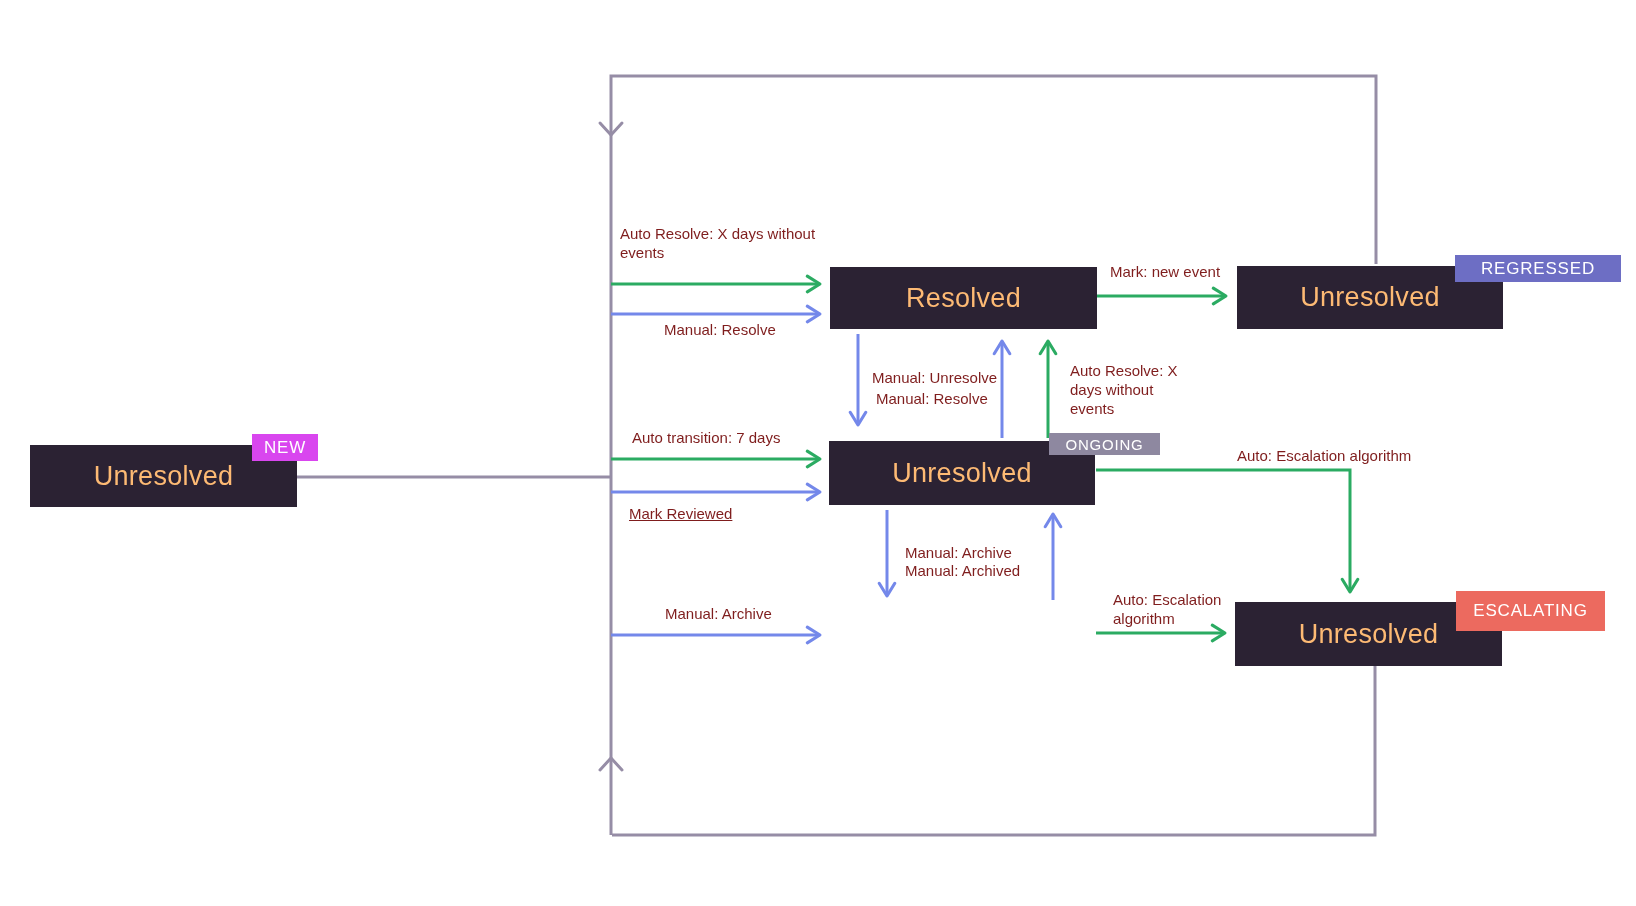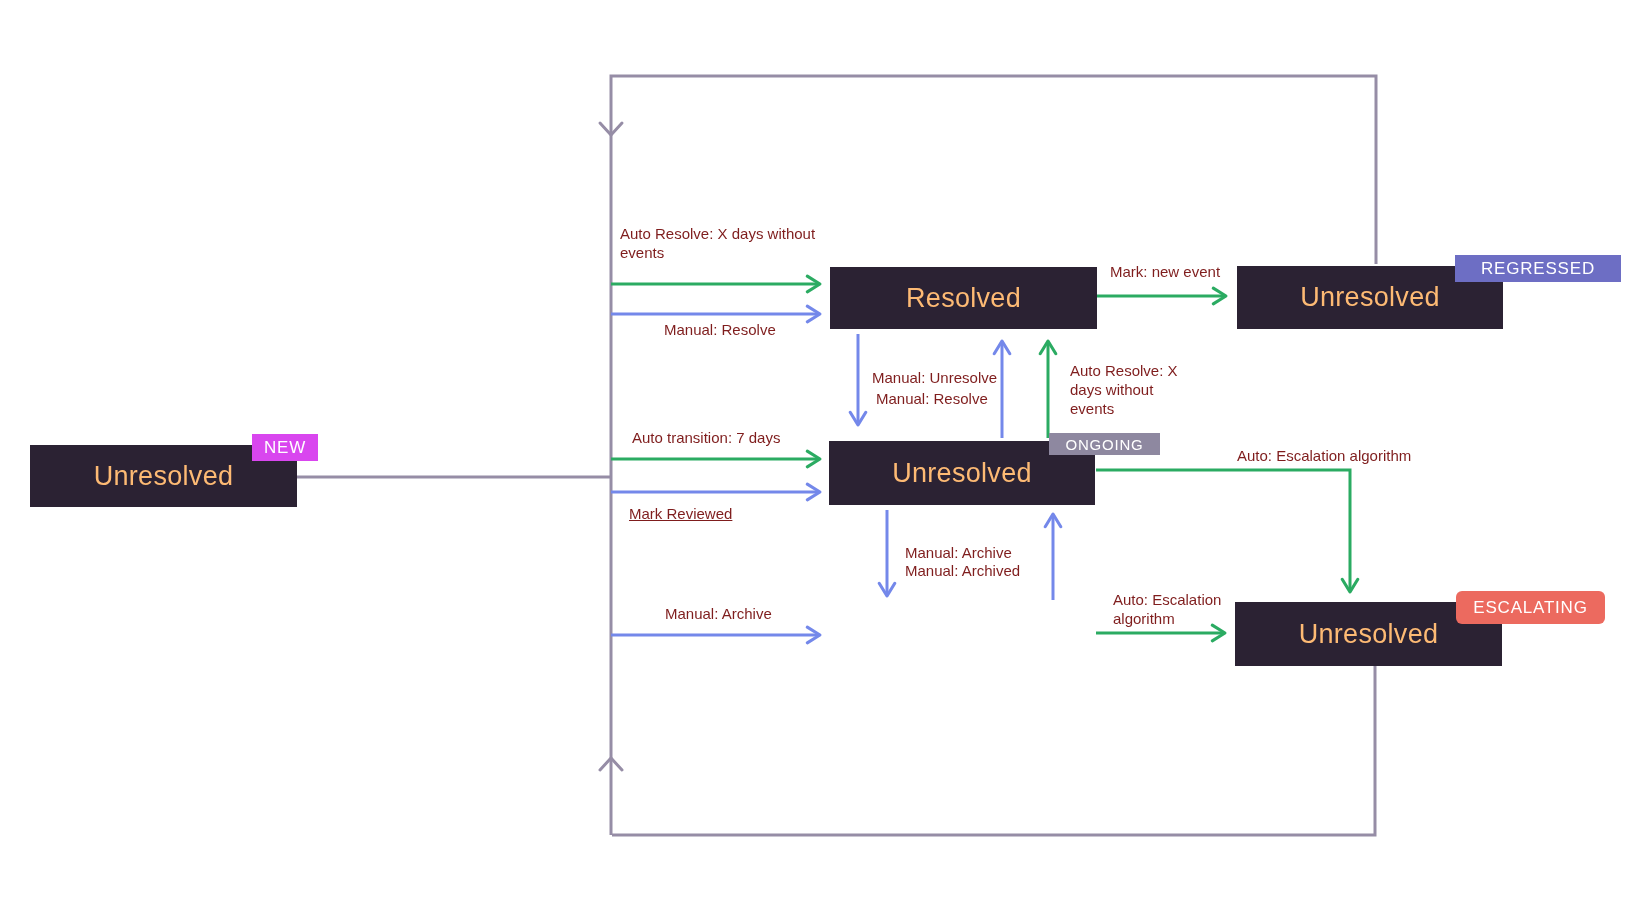--- a/index.html
+++ b/index.html
@@ -33,21 +33,21 @@
     justify-content: center;
     font-size: 17px;
     font-weight: 500;
     letter-spacing: 0.8px;
     z-index: 3;
     white-space: nowrap;
   }
   .badge-new        { left: 252px; top: 434px; width: 66px;  height: 27px; background: #d946ef; }
   .badge-regressed  { left: 1455px; top: 255px; width: 166px; height: 27px; background: #6d6ec4; }
   .badge-ongoing    { left: 1049px; top: 433px; width: 111px; height: 22px; background: #8e88a0; font-size: 15px; }
-  .badge-escalating { left: 1456px; top: 591px; width: 149px; height: 33px; background: #ec6a5f; border-radius: 6px; }
+  .badge-escalating { left: 1456px; top: 591px; width: 149px; height: 40px; background: #ec6a5f; }
 
   .edge-label {
     position: absolute;
     font-size: 15px;
     line-height: 19px;
     color: #7f1d1d;
     z-index: 2;
     white-space: nowrap;
   }
   .wrap { white-space: normal; }

